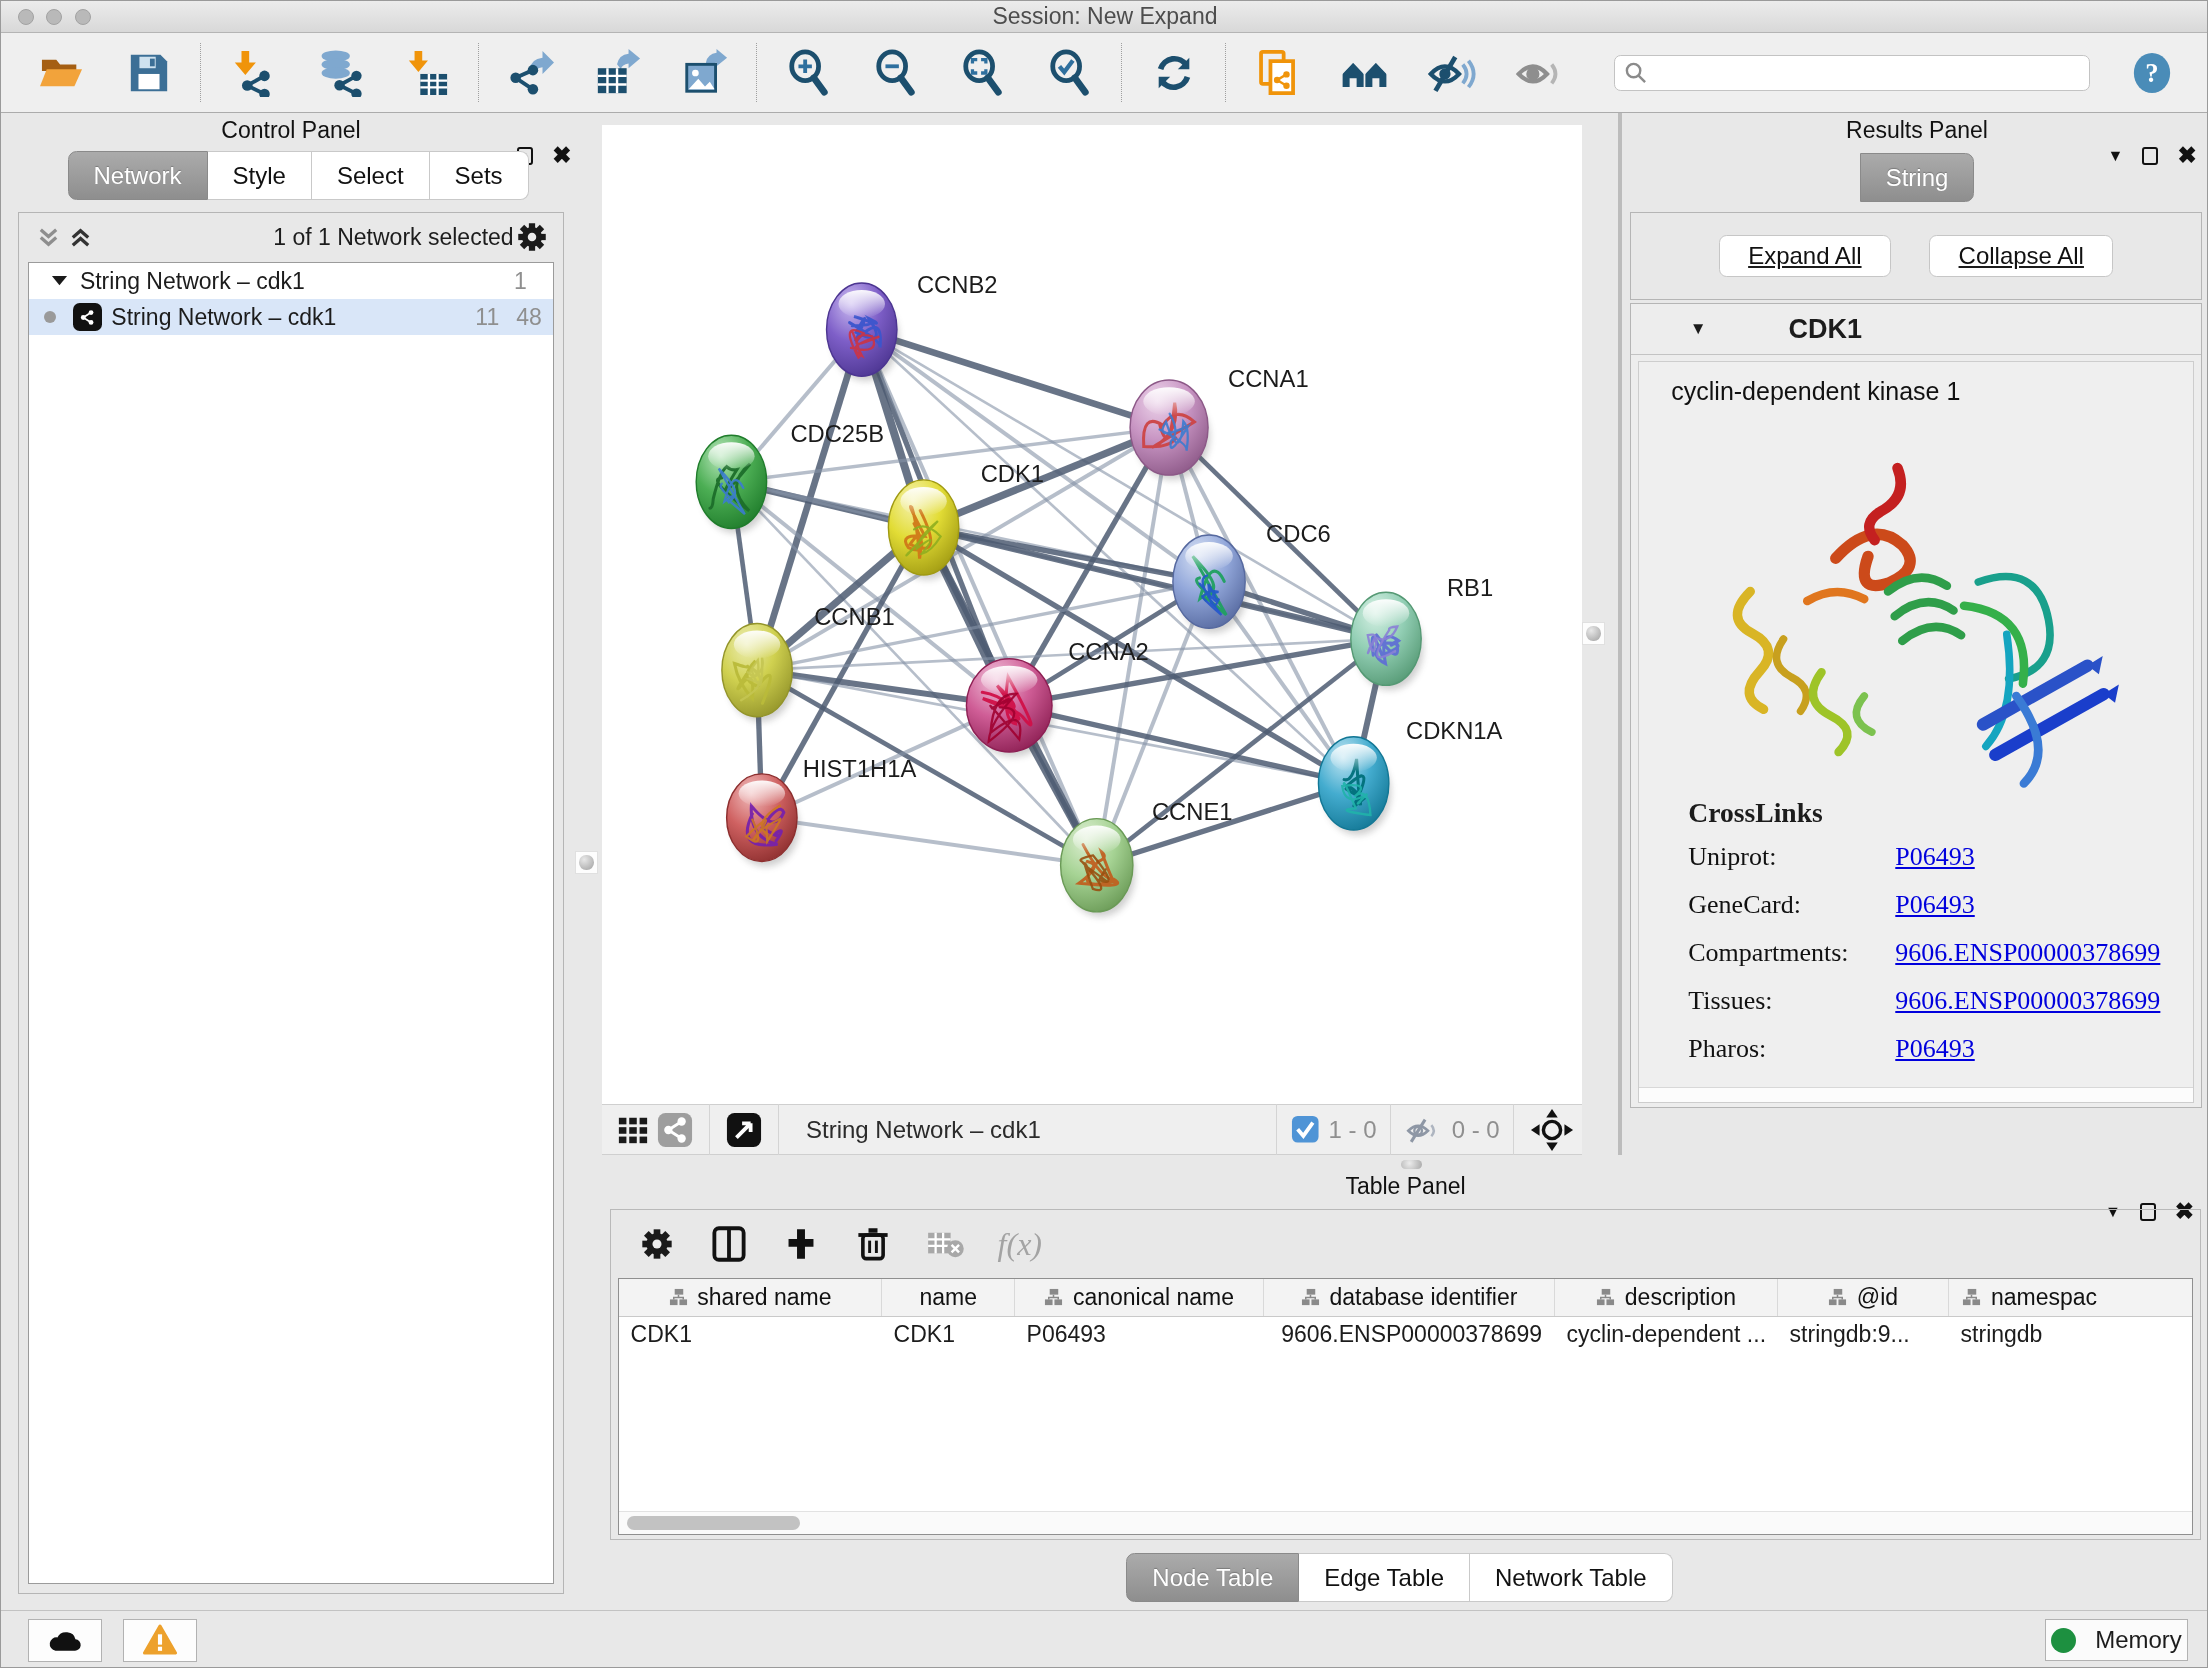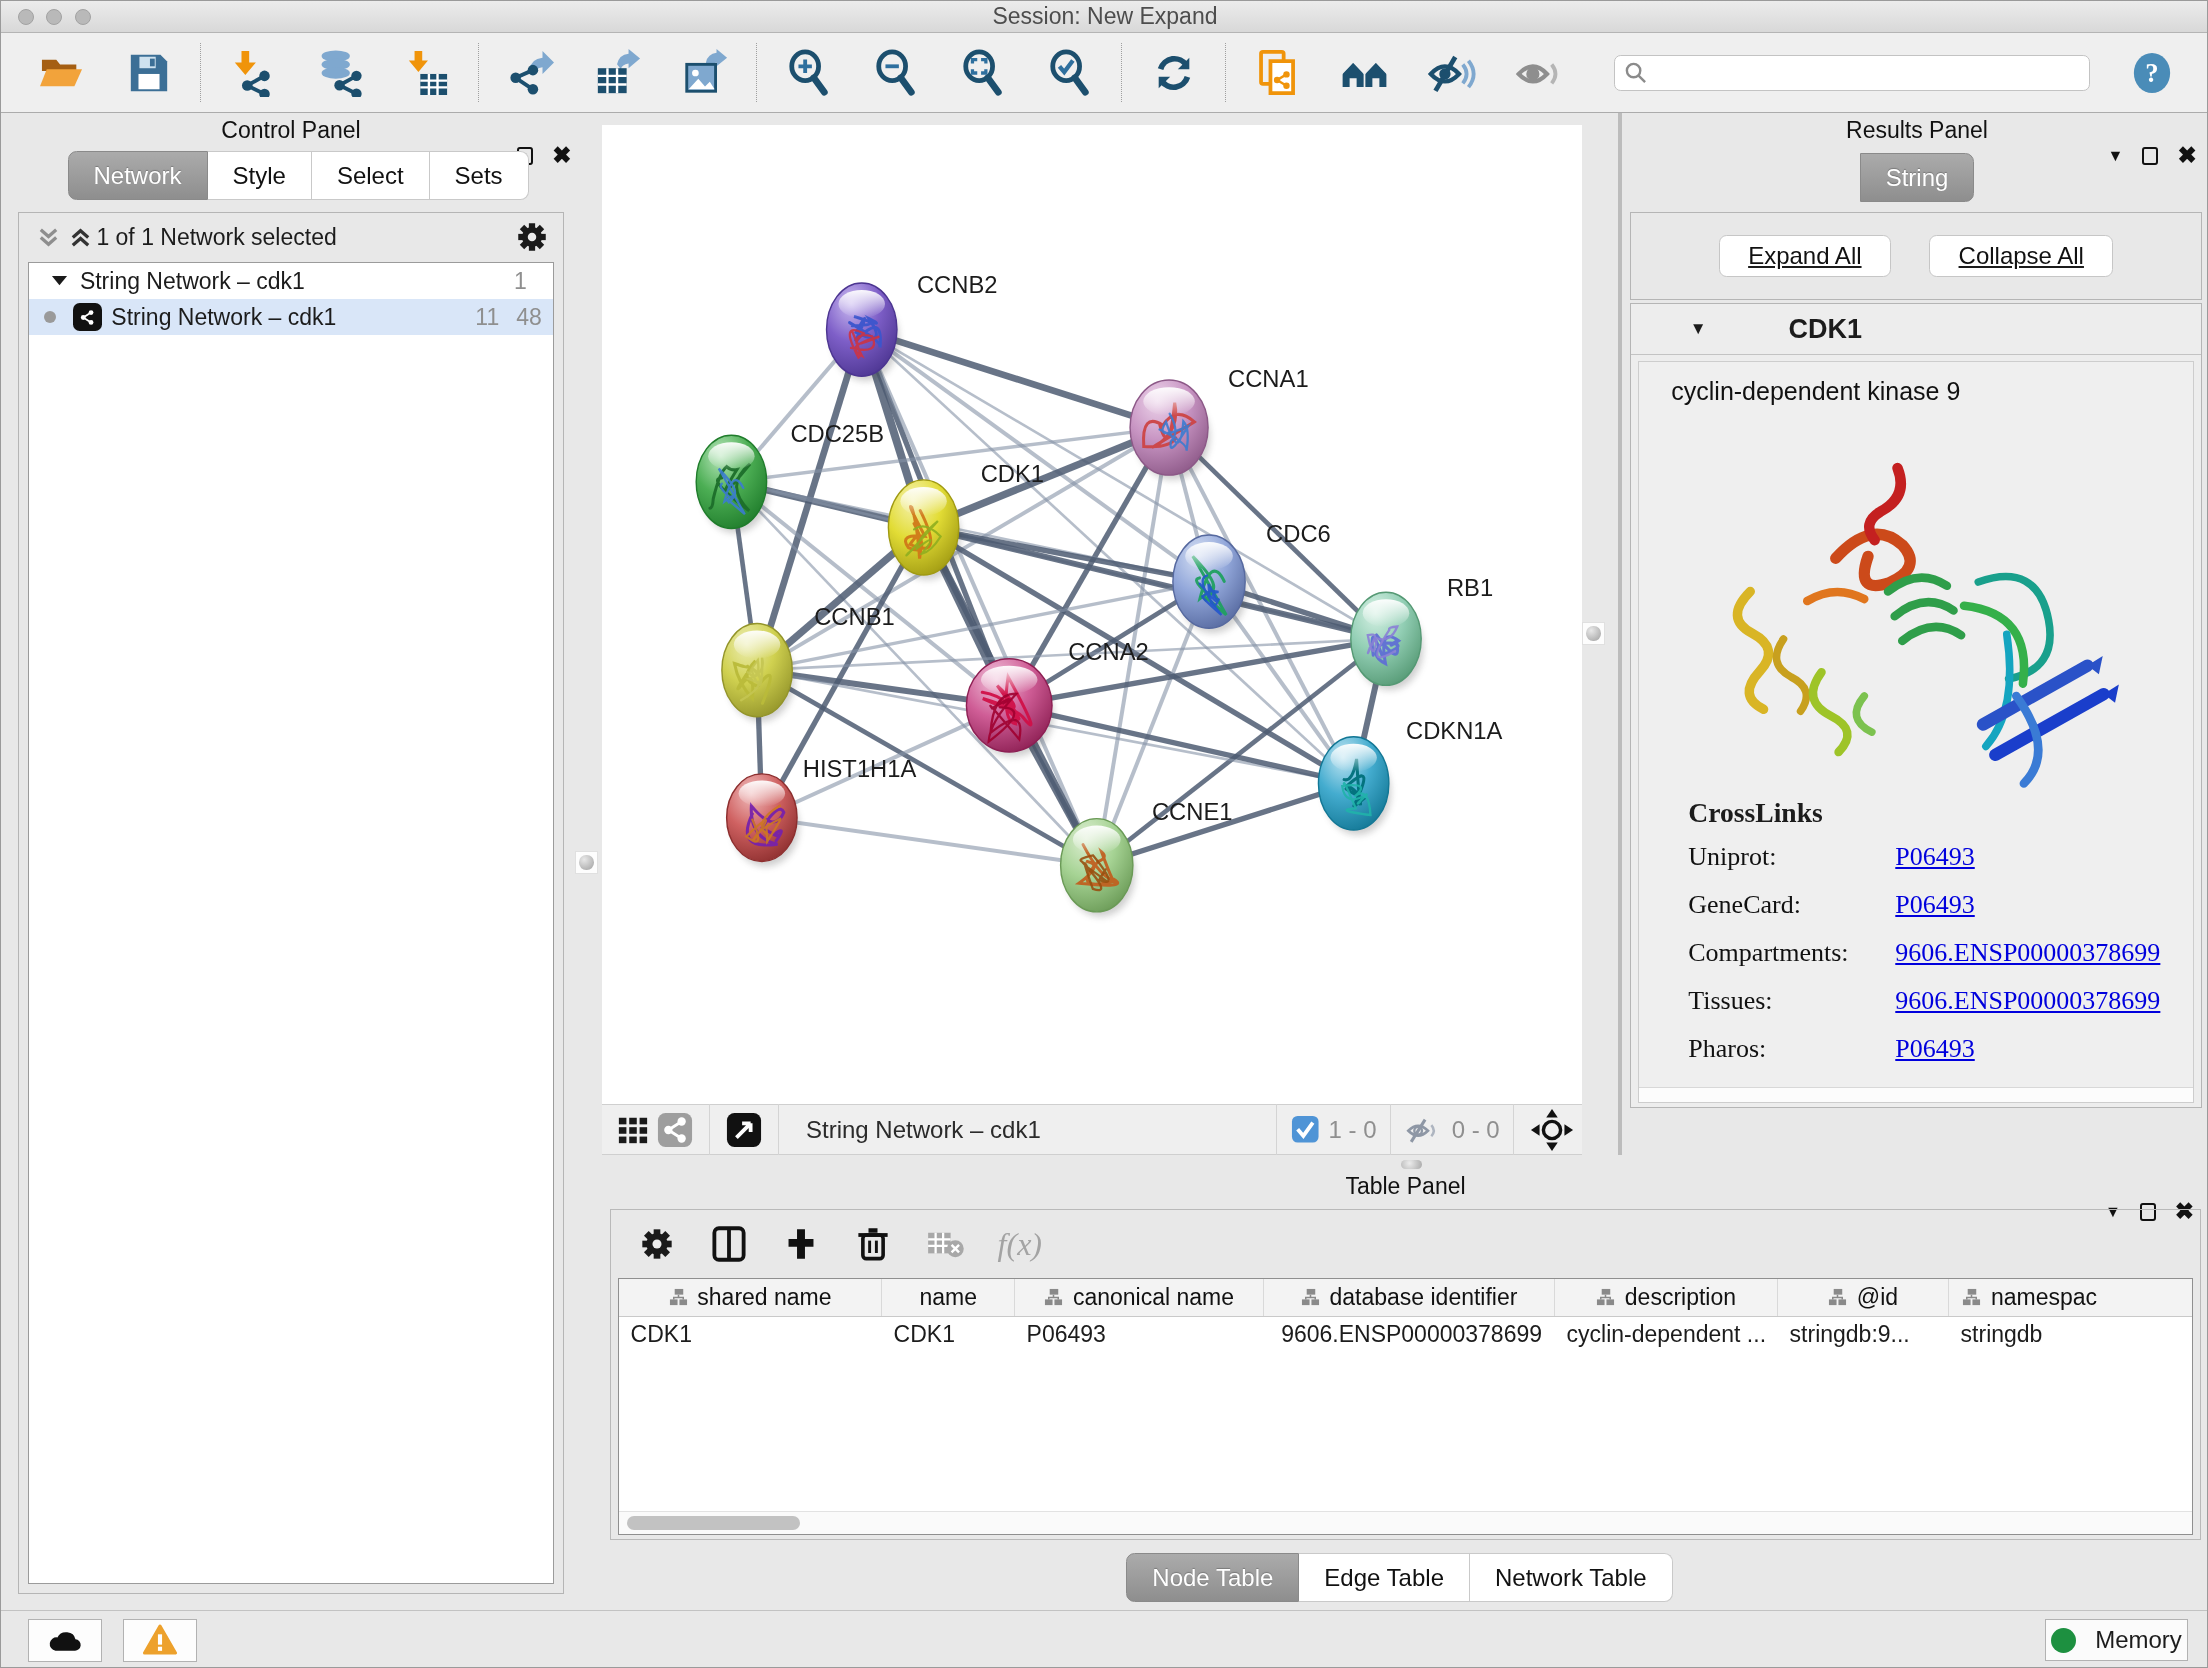--- a/index.html
+++ b/index.html
@@ -43,21 +43,21 @@
   .seg .stab:first-child { border-left:1px solid #c9c9c9; border-radius:8.6px 0 0 8.6px; }
   .seg .stab:last-child { border-radius:0 8.6px 8.6px 0;text-align:right; }
   .seg .stab.sel { background:linear-gradient(#ababab,#8e8e8e); border-color:#8a8a8a; color:#fff;
     text-shadow:0 -1px 1px rgba(0,0,0,.25); }
 
   
   .control-panel { position:absolute; left:9.5px; top:116px; width:561px; height:1486px; }
   .cp-tabs { position:absolute; left:57px; top:34px; }
   .cp-box { position:absolute; left:7.6px; right:7.6px; top:95px; bottom:9.5px; border:1px solid #b5b5b5; }
   .cp-toolbar { height:48px; display:flex; align-items:center; padding:0 13.3px; }
-  .cp-status { flex:1; text-align:left; font-size:23px; color:#1c1c1c; }
+  .cp-status { flex:1; text-align:right; font-size:23px; color:#1c1c1c; }
   .cp-list { position:absolute; left:8.6px; right:8.6px; top:49px; bottom:8.6px; background:#fff;
     border:1.9px solid #9b9b9b; overflow:hidden; }
   .tree-row { height:36px; display:flex; align-items:center; font-size:23px; padding:0 9.5px; }
   .tree-row.selrow { background:#d9e6f8; }
   .tree-count { color:#8f8f8f; margin-left:17px; }
   .share-badge { width:28.5px; height:28.5px; border-radius:6.7px; background:#111; display:flex;
     align-items:center; justify-content:center; margin:0 9.5px 0 7.6px; }
   .dot-bullet { width:12.4px; height:12.4px; border-radius:50%; background:#9a9a9a; margin:0 9.5px 0 5.7px; }
 
   
@@ -698,21 +698,21 @@
     <div class="rp-box1">
       <span class="rp-btn">Expand All</span>
       <span class="rp-btn">Collapse All</span>
     </div>
     <div class="rp-box2">
       <div class="rp-sec-head">
         <span class="arrow">▼</span>
         <span class="gene">CDK1</span>
       </div>
       <div class="rp-inner">
-        <div class="rp-desc">cyclin-dependent kinase 9</div>
+        <div class="rp-desc">cyclin-dependent kinase 1</div>
         <svg width="447" height="380" viewBox="0 0 470 400" style="margin:0 auto;">
           <g fill="none" stroke-linecap="round">
             <path d="M60,190 q-28,28 2,44 q30,16 8,40 q-24,26 4,40" stroke="#d9b525" stroke-width="10"></path>
             <path d="M95,240 q-18,26 8,40 q26,13 10,36" stroke="#c8a01e" stroke-width="8"></path>
             <path d="M150,155 q38,-42 70,-14 q22,24 -14,40 q-36,12 -22,-28" stroke="#cc4a1a" stroke-width="12"></path>
             <path d="M215,60 q12,30 -18,46 q-20,12 -6,30" stroke="#c42020" stroke-width="11"></path>
             <path d="M120,200 q30,-18 60,-2" stroke="#e0761e" stroke-width="9"></path>
             <path d="M205,190 q32,-26 62,-6 M212,216 q32,-26 62,-6 M220,242 q32,-26 62,-6" stroke="#2f9e4a" stroke-width="9"></path>
             <path d="M135,275 q-22,30 10,46 q30,15 8,38" stroke="#9ec428" stroke-width="9"></path>
             <path d="M180,300 q-20,24 8,38" stroke="#7cc24f" stroke-width="8"></path>

